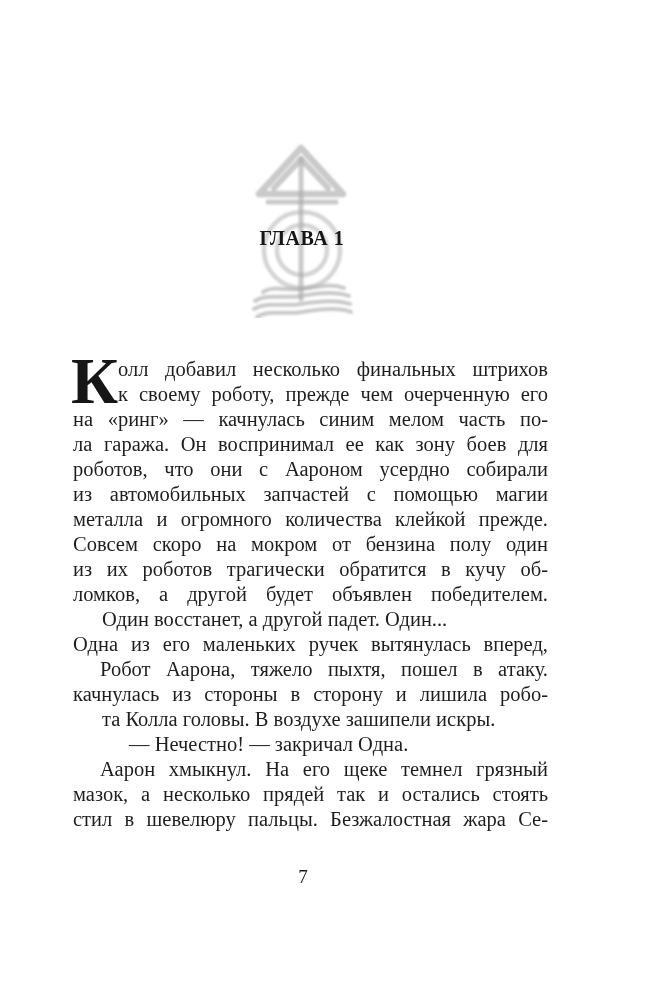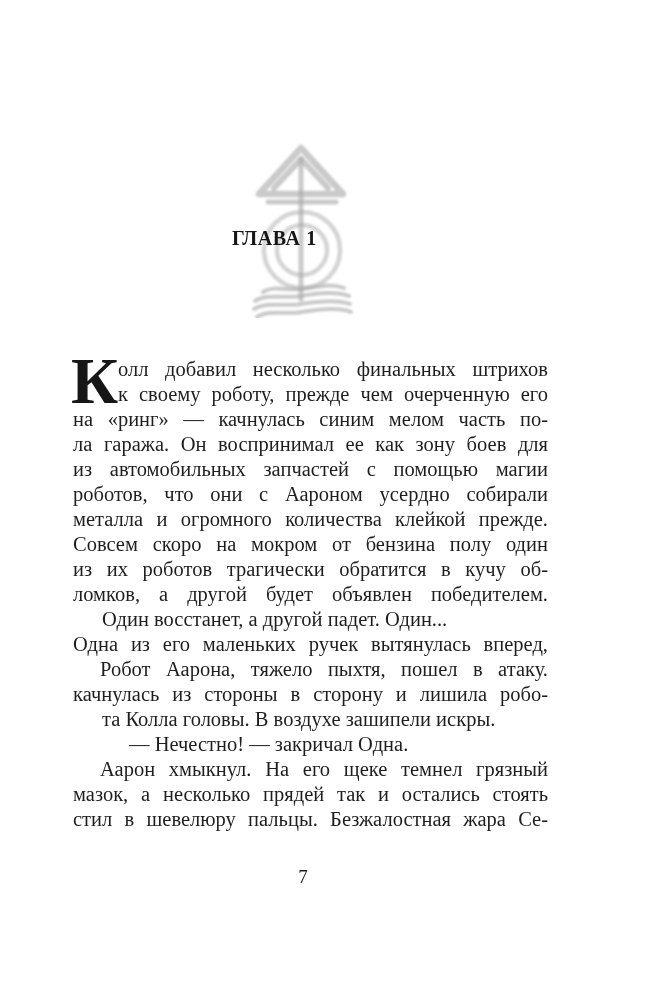--- a/index.html
+++ b/index.html
@@ -10,20 +10,21 @@
     font-family:"Liberation Serif","DejaVu Serif",serif;
     color:#1e1e1e;
     overflow:hidden;
   }
   .ornament {
     position:absolute; left:247px; top:143px;
     width:110px; height:175px;
   }
   .chapter-heading {
     position:absolute; left:232px; top:228px; width:140px;
+    text-align:center;
     font-size:20px; line-height:21px; font-weight:bold;
     letter-spacing:0.6px;
     color:#161616;
     white-space:nowrap;
   }
   .body-text {
     position:absolute; left:73px; top:357px; width:475px;
     font-size:20.5px; line-height:25px;
     color:#1e1e1e;
   }
@@ -85,22 +86,22 @@
   <div class="chapter-heading">ГЛАВА 1</div>
 
   <div class="body-text">
 
     <div>
       <span class="dropcap">К</span>
       <div class="line">олл добавил несколько финальных штрихов</div>
       <div class="line">к своему роботу, прежде чем очерченную его</div>
       <div class="line">на «ринг» — качнулась синим мелом часть по-</div>
       <div class="line">ла гаража. Он воспринимал ее как зону боев для</div>
+      <div class="line">роботов, что они с Аароном усердно собирали</div>
       <div class="line">из автомобильных запчастей с помощью магии</div>
-      <div class="line">роботов, что они с Аароном усердно собирали</div>
       <div class="line">металла и огромного количества клейкой прежде.</div>
       <div class="line">Совсем скоро на мокром от бензина полу один</div>
       <div class="line">из их роботов трагически обратится в кучу об-</div>
       <div class="line">ломков, а другой будет объявлен победителем.</div>
       <div class="line end">Один восстанет, а другой падет. Один...</div>
     </div>
 
     <div>
       <div class="line">Одна из его маленьких ручек вытянулась вперед,</div>
       <div class="line indent">Робот Аарона, тяжело пыхтя, пошел в атаку.</div>

